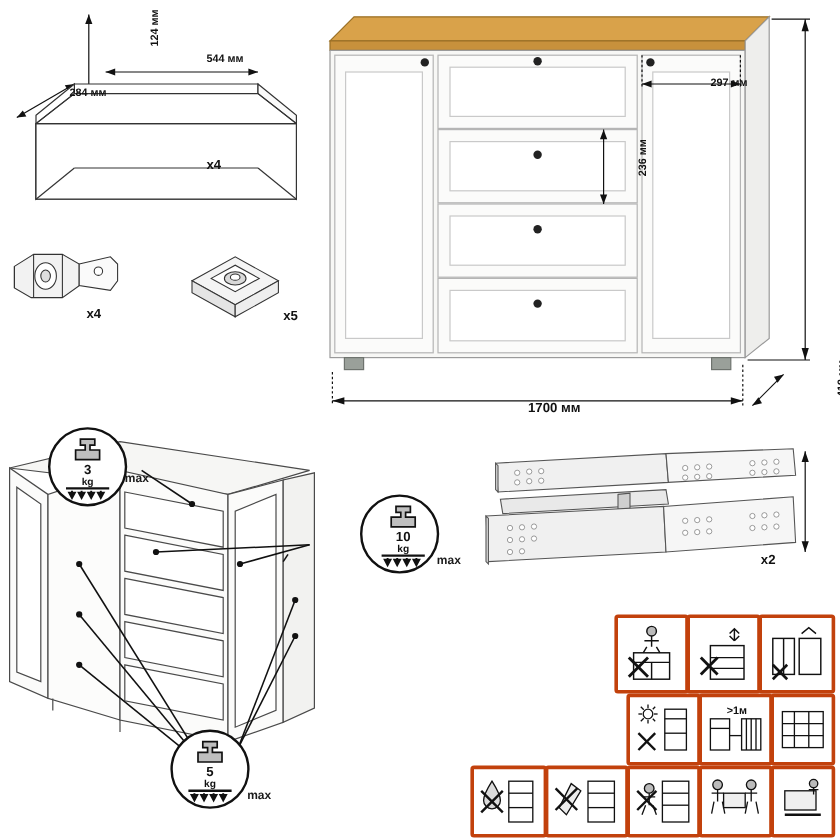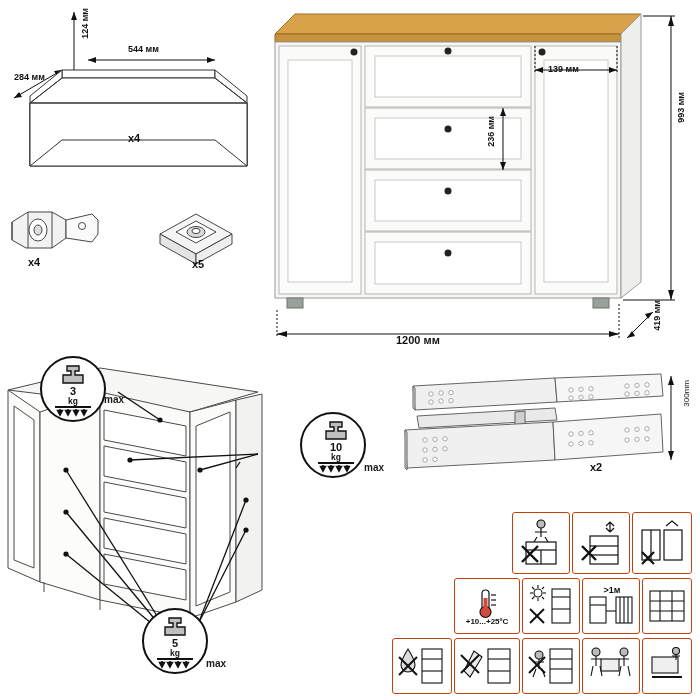--- a/index.html
+++ b/index.html
@@ -6,34 +6,34 @@
   body{
     width:700px;height:700px;
     background:#ffffff;
     font-family:"Liberation Sans", sans-serif;
     color:#1a1a1a;
     position:relative;
     overflow:hidden;
   }
   .canvas{position:absolute;left:0;top:0;width:700px;height:700px;}
   .abs{position:absolute;}
-  .lbl{font-size:9px;font-weight:bold;color:#111;white-space:nowrap;}
+  .lbl{font-size:9px;font-weight:bold;color:#111;white-space:nowrap;margin-left:44px;}
   .lbl.big{font-size:11px;}
   .lbl.vert{writing-mode:vertical-rl;transform:rotate(180deg);}
   .thin{font-weight:normal;}
   svg{display:block;overflow:visible;}
   .dim{stroke:#111;stroke-width:1;fill:none;}
   .part{stroke:#333;stroke-width:1;fill:#fff;}
   .badge{
     position:absolute;border-radius:50%;background:#fff;border:2.5px solid #111;
     display:flex;align-items:center;justify-content:center;flex-direction:column;
   }
   .maxlbl{position:absolute;font-size:10px;font-weight:bold;margin-top:24px;}
   .icon-cell{
-    border:1px solid #c2410c;border-radius:3px;background:#fff;
+    border:3px solid #c2410c;border-radius:3px;background:#fff;
     display:flex;align-items:center;justify-content:center;
     position:absolute;
   }
 </style>
 </head>
 <body>
 
 <div class="canvas">
 
   <svg class="abs" style="left:0;top:0;width:250px;height:190px;">
@@ -158,24 +158,24 @@
     <line class="dim" x1="22" y1="330" x2="364" y2="330"></line>
     <polygon points="22,330 32,327 32,333" fill="#111"></polygon>
     <polygon points="364,330 354,327 354,333" fill="#111"></polygon>
     <line class="dim" x1="22" y1="306" x2="22" y2="334" stroke-dasharray="2,2"></line>
     <line class="dim" x1="364" y1="300" x2="364" y2="334" stroke-dasharray="2,2"></line>
 
     <line class="dim" x1="372" y1="334" x2="398" y2="308"></line>
     <polygon points="372,334 380,332 377,327" fill="#111"></polygon>
     <polygon points="398,308 390,310 393,315" fill="#111"></polygon>
   </svg>
-  <div class="abs lbl" style="left:548px;top:64px;">139 мм</div>
+  <div class="abs lbl" style="left:548px;top:64px;">297 мм</div>
   <div class="abs lbl vert" style="left:486px;top:116px;">236 мм</div>
   <div class="abs lbl vert" style="left:676px;top:92px;">993 мм</div>
-  <div class="abs lbl big" style="left:396px;top:334px;">1200 мм</div>
+  <div class="abs lbl big" style="left:396px;top:334px;">1700 мм</div>
   <div class="abs lbl vert" style="left:652px;top:300px;">419 мм</div>
 
   <svg class="abs" style="left:0;top:350px;width:300px;height:350px;">
 
     <g stroke="#4a4a4a" stroke-width="1" fill="#fff">
 
       <polygon points="8,40 100,18 258,42 190,62" fill="#f6f6f4"></polygon>
 
       <polygon points="8,40 8,218 40,232 40,62" fill="#fbfbfa"></polygon>
       <polygon points="14,56 14,210 34,218 34,70" fill="#fff"></polygon>
@@ -393,33 +393,20 @@
         <line x1="15" y1="14" x2="15" y2="44"></line>
         <path d="M30 10 l6 -5 6 5" fill="none"></path>
       </g>
       <g stroke="#111" stroke-width="2.2">
         <line x1="6" y1="48" x2="18" y2="36"></line>
         <line x1="6" y1="36" x2="18" y2="48"></line>
       </g>
     </svg>
   </div>
 
-  <div class="icon-cell" style="left:454px;top:578px;width:64px;height:54px;">
-    <svg width="58" height="40" viewBox="0 0 58 40">
-      <g stroke="#111" stroke-width="1.2" fill="#fff">
-        <rect x="24" y="4" width="7" height="20" rx="3.5"></rect>
-        <circle cx="27.5" cy="26" r="5.5" fill="#d24a3a"></circle>
-        <rect x="25.5" y="12" width="4" height="12" fill="#d24a3a" stroke="none"></rect>
-        <line x1="33" y1="9" x2="38" y2="9"></line>
-        <line x1="33" y1="14" x2="38" y2="14"></line>
-        <line x1="33" y1="19" x2="38" y2="19"></line>
-      </g>
-      <text x="29" y="38" font-size="8" font-weight="bold" text-anchor="middle" fill="#111" font-family="Liberation Sans, sans-serif">+10...+25ºC</text>
-    </svg>
-  </div>
   <div class="icon-cell" style="left:522px;top:578px;width:56px;height:54px;">
     <svg width="50" height="46" viewBox="0 0 50 46">
       <g stroke="#111" stroke-width="1.1" fill="none">
         <circle cx="12" cy="10" r="4"></circle>
         <line x1="12" y1="2" x2="12" y2="5"></line>
           <line x1="12" y1="15" x2="12" y2="18"></line>
         <line x1="4" y1="10" x2="7" y2="10"></line>
           <line x1="17" y1="10" x2="20" y2="10"></line>
         <line x1="6" y1="4" x2="8.5" y2="6.5"></line>
           <line x1="16" y1="14" x2="18" y2="16"></line>

